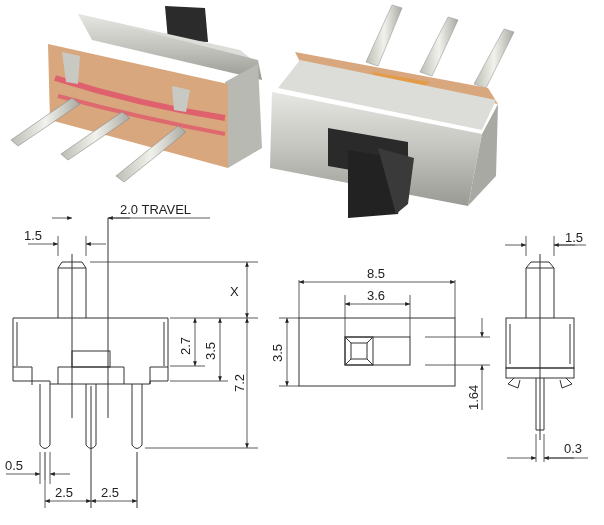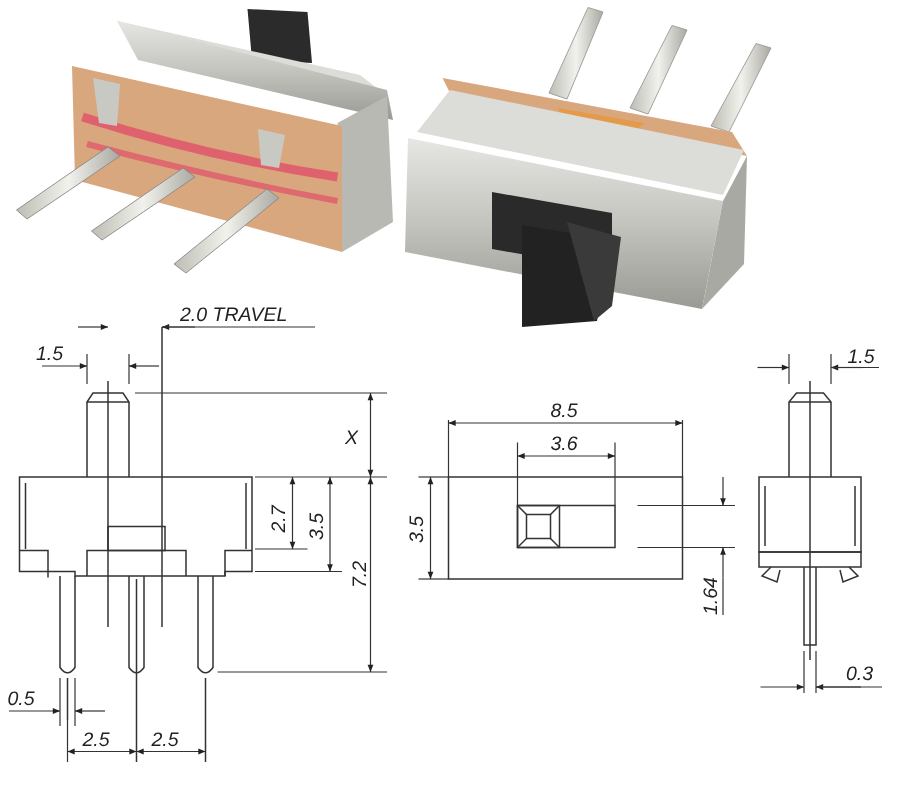--- a/index.html
+++ b/index.html
@@ -1,17 +1,17 @@
 <!DOCTYPE html>
 <html><head>
 <meta charset="utf-8">
 <style>
   html,body{margin:0;padding:0;background:#ffffff;}
   body{width:604px;height:525px;position:relative;overflow:hidden;font-family:"Liberation Sans",sans-serif;}
-  #stage{position:absolute;left:0;top:0;width:604px;height:504px;font-style:italic;}
+  #stage{position:absolute;left:0;top:0;width:604px;height:504px;}
   svg text{font-family:"Liberation Sans",sans-serif;fill:#222;}
   .ln{stroke:#333;stroke-width:1;fill:none;}
   .dim{stroke:#333;stroke-width:0.8;fill:none;}
 </style>
 </head>
 <body>
 
 <div id="stage">
 <svg width="604" height="525" viewBox="0 0 604 525" xmlns="http://www.w3.org/2000/svg">
   <defs>

